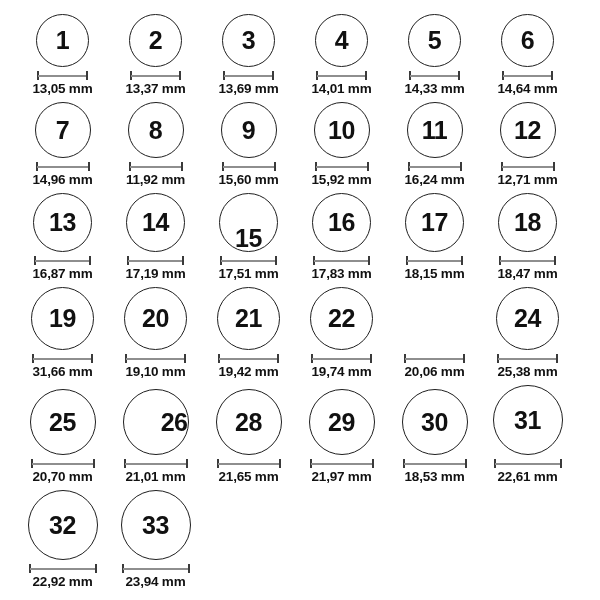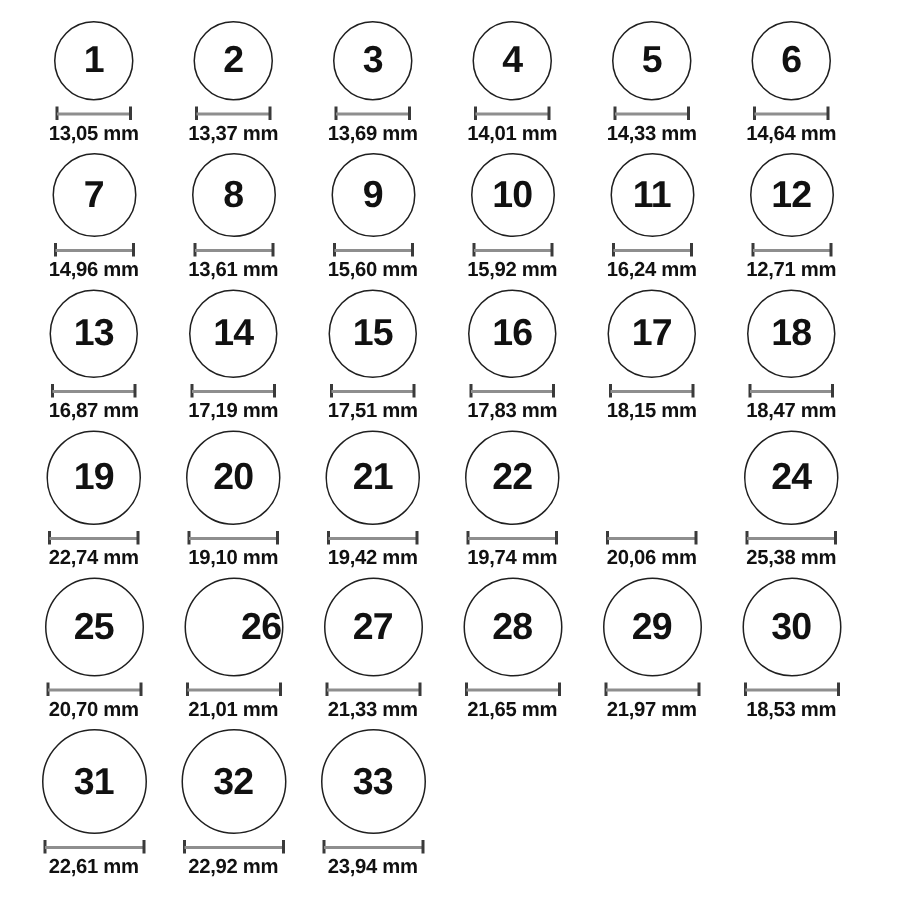--- a/index.html
+++ b/index.html
@@ -162,21 +162,21 @@
 
   <div class="cell">
     <div class="circle" style="width: 56px; height: 56px;">
       <span class="num">8</span>
     </div>
     <div class="measure" style="width: 54px;">
       <div class="tick left"></div>
       <div class="hline"></div>
       <div class="tick right"></div>
     </div>
-    <div class="mm-label">13,61 mm</div>
+    <div class="mm-label">11,92 mm</div>
   </div>
 
   <div class="cell">
     <div class="circle" style="width: 56px; height: 56px;">
       <span class="num">9</span>
     </div>
     <div class="measure" style="width: 54px;">
       <div class="tick left"></div>
       <div class="hline"></div>
       <div class="tick right"></div>
@@ -238,21 +238,21 @@
     </div>
     <div class="measure" style="width: 57px;">
       <div class="tick left"></div>
       <div class="hline"></div>
       <div class="tick right"></div>
     </div>
     <div class="mm-label">17,19 mm</div>
   </div>
 
   <div class="cell">
-    <div class="circle" style="width: 59px; height: 59px;">
+    <div class="circle" style="width: 59px; height: 59px; align-items: flex-end;">
       <span class="num">15</span>
     </div>
     <div class="measure" style="width: 57px;">
       <div class="tick left"></div>
       <div class="hline"></div>
       <div class="tick right"></div>
     </div>
     <div class="mm-label">17,51 mm</div>
   </div>
 
@@ -294,21 +294,21 @@
 
   <div class="cell">
     <div class="circle" style="width: 63px; height: 63px;">
       <span class="num">19</span>
     </div>
     <div class="measure" style="width: 61px;">
       <div class="tick left"></div>
       <div class="hline"></div>
       <div class="tick right"></div>
     </div>
-    <div class="mm-label">22,74 mm</div>
+    <div class="mm-label">31,66 mm</div>
   </div>
 
   <div class="cell">
     <div class="circle" style="width: 63px; height: 63px;">
       <span class="num">20</span>
     </div>
     <div class="measure" style="width: 61px;">
       <div class="tick left"></div>
       <div class="hline"></div>
       <div class="tick right"></div>
@@ -378,31 +378,20 @@
       <span class="num">26</span>
     </div>
     <div class="measure" style="width: 64px;">
       <div class="tick left"></div>
       <div class="hline"></div>
       <div class="tick right"></div>
     </div>
     <div class="mm-label">21,01 mm</div>
   </div>
 
-  <div class="cell">
-    <div class="circle" style="width: 66px; height: 66px;">
-      <span class="num">27</span>
-    </div>
-    <div class="measure" style="width: 64px;">
-      <div class="tick left"></div>
-      <div class="hline"></div>
-      <div class="tick right"></div>
-    </div>
-    <div class="mm-label">21,33 mm</div>
-  </div>
 
   <div class="cell">
     <div class="circle" style="width: 66px; height: 66px;">
       <span class="num">28</span>
     </div>
     <div class="measure" style="width: 64px;">
       <div class="tick left"></div>
       <div class="hline"></div>
       <div class="tick right"></div>
     </div>

